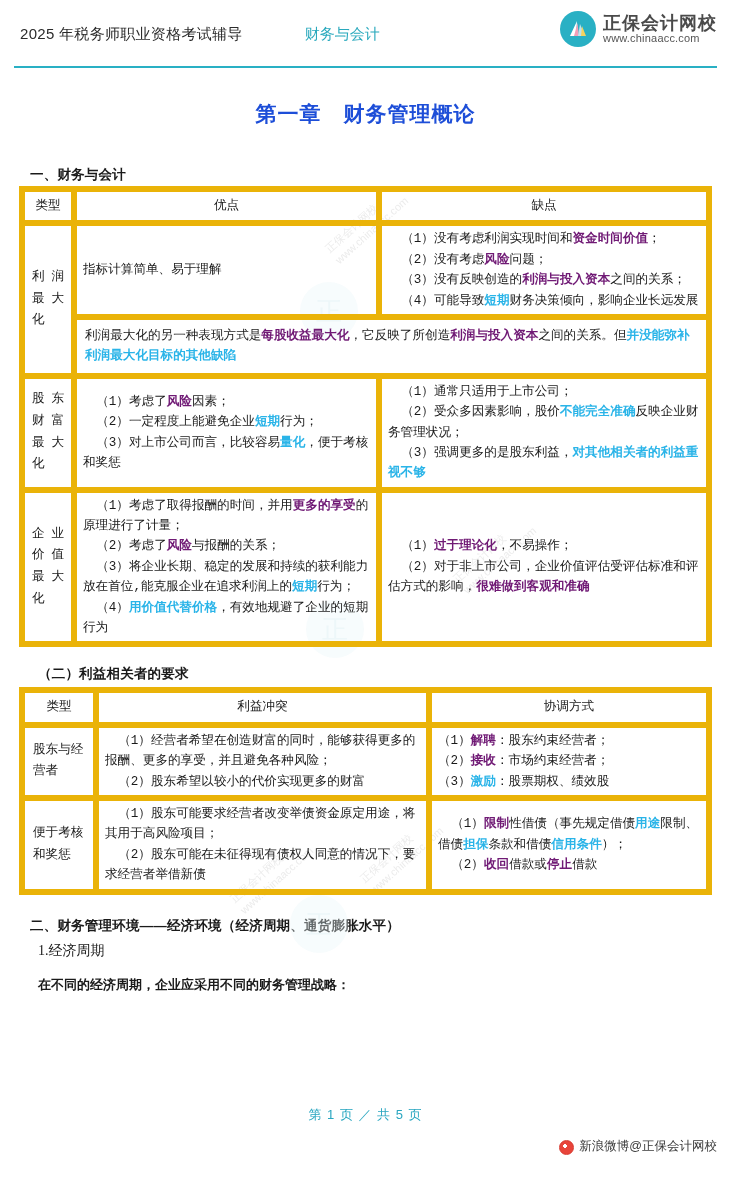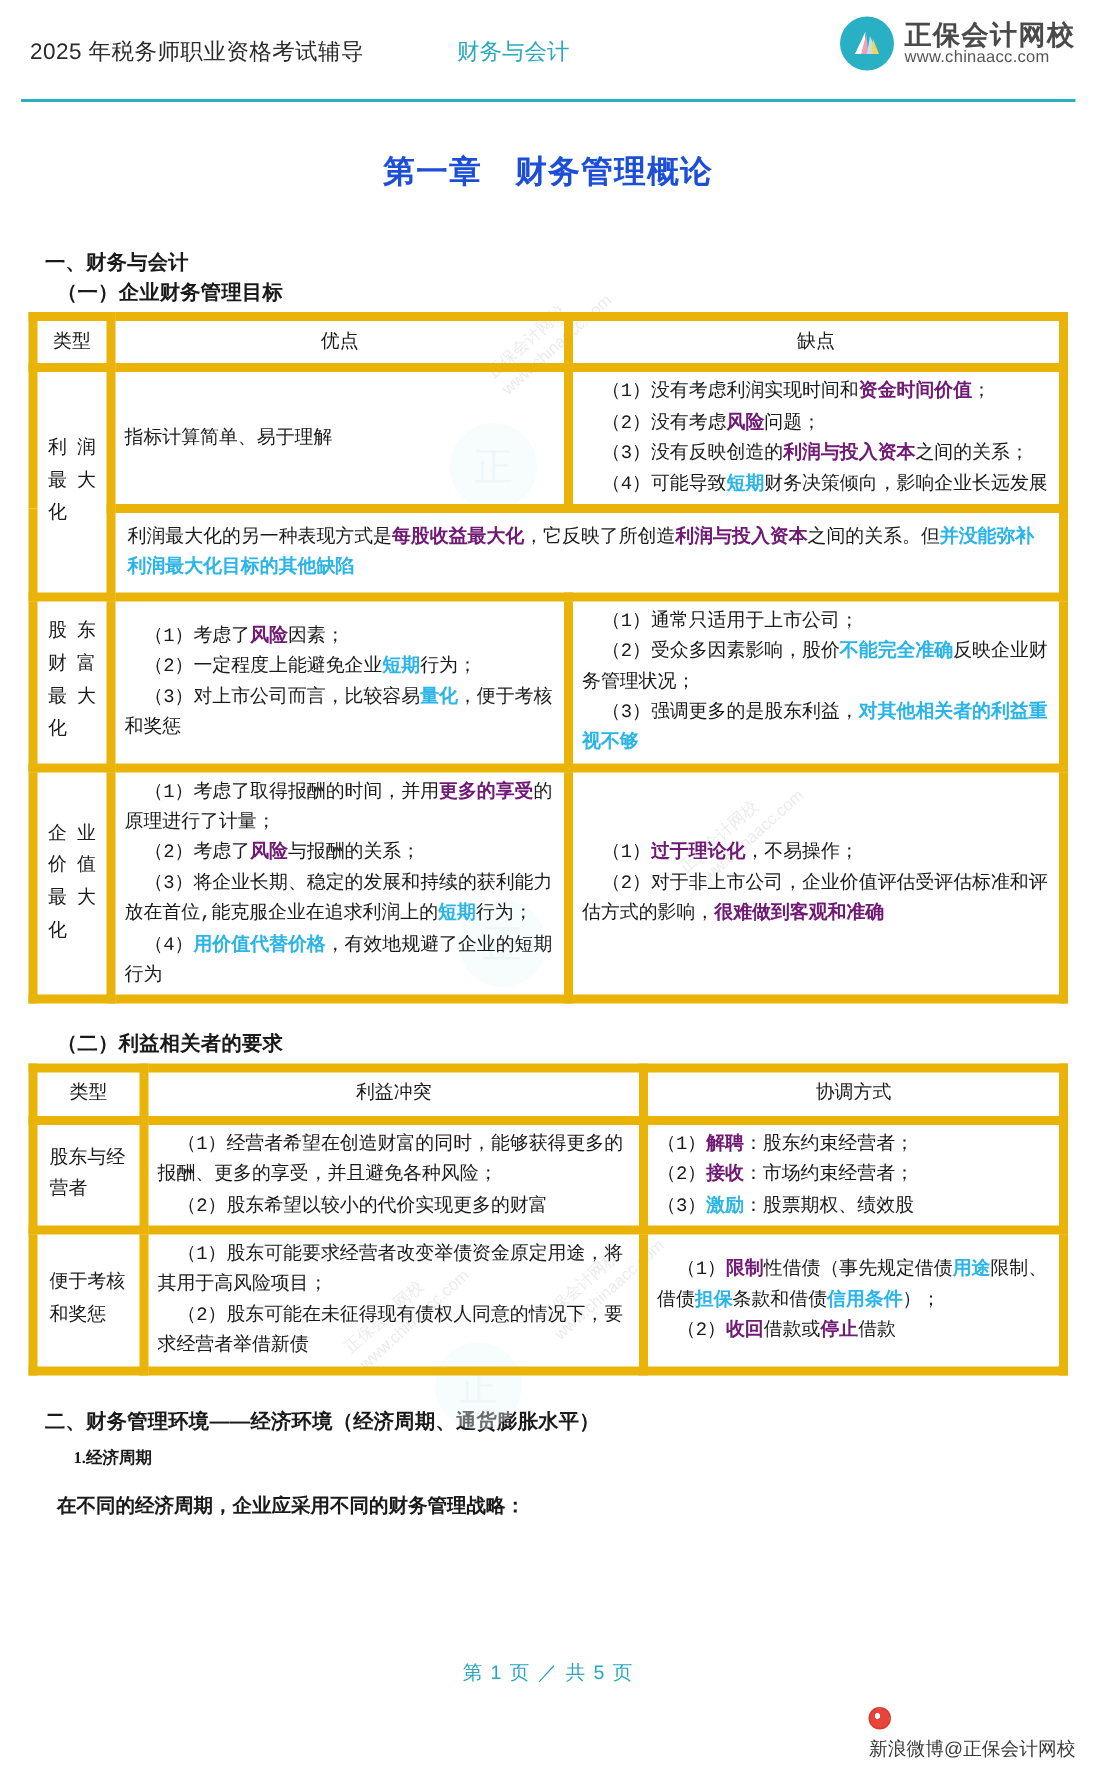--- a/index.html
+++ b/index.html
@@ -155,21 +155,21 @@
   .b { color: #2ab4e8; font-weight: bold; }
 
   
   .btm { margin: 22px 0 0 30px; }
   .btm .b1 {
     font-size: 13.5px; font-weight: bold;
     font-family: "Liberation Sans", sans-serif;
     letter-spacing: .2px;
   }
   .btm .b2 {
-    font-size: 11px; margin-top: 7px; margin-left: 19px; font-weight: bold;
+    font-size: 14px; margin-top: 7px; margin-left: 8px;
   }
   .btm .b3 {
     font-size: 13px; margin-top: 16px; margin-left: 8px; font-weight: bold;
   }
 
   
   .footer {
     position: absolute;
     left: 0; right: 0;
     bottom: 0;
@@ -183,23 +183,22 @@
     color: #29a6c0;
     font-size: 13px;
     font-family: "Liberation Sans", sans-serif;
     letter-spacing: 1px;
   }
   .weibo {
     position: absolute;
     right: 14px;
     top: 50px;
     display: flex;
-    align-items: flex-start;
+    align-items: flex-end;
     gap: 5px;
-    flex-direction: column;
   }
   .weibo-ico {
     width: 15px; height: 15px;
     border-radius: 50%;
     background: radial-gradient(circle at 38% 38%, #fff 0 16%, #e8443a 17% 100%);
     border: 1px solid #d8382e;
     display:inline-block;
   }
   .weibo-txt {
     font-size: 12.5px;
@@ -252,21 +251,20 @@
       <div class="logo-url">www.chinaacc.com</div>
     </div>
   </div>
   <div class="hdr-rule"></div>
 </div>
 
 <div class="chapter-title">第一章　财务管理概论</div>
 
 <div class="sec1-wrap">
   <div class="h-sec">一、财务与会计</div>
-  <div class="h-sub">（一）企业财务管理目标</div>
 
   <table class="t1">
     <colgroup>
         <col class="c0">
         <col class="c1">
         <col class="c2">
       </colgroup>
     <tbody>
       <tr>
         <td class="th">类型</td>

